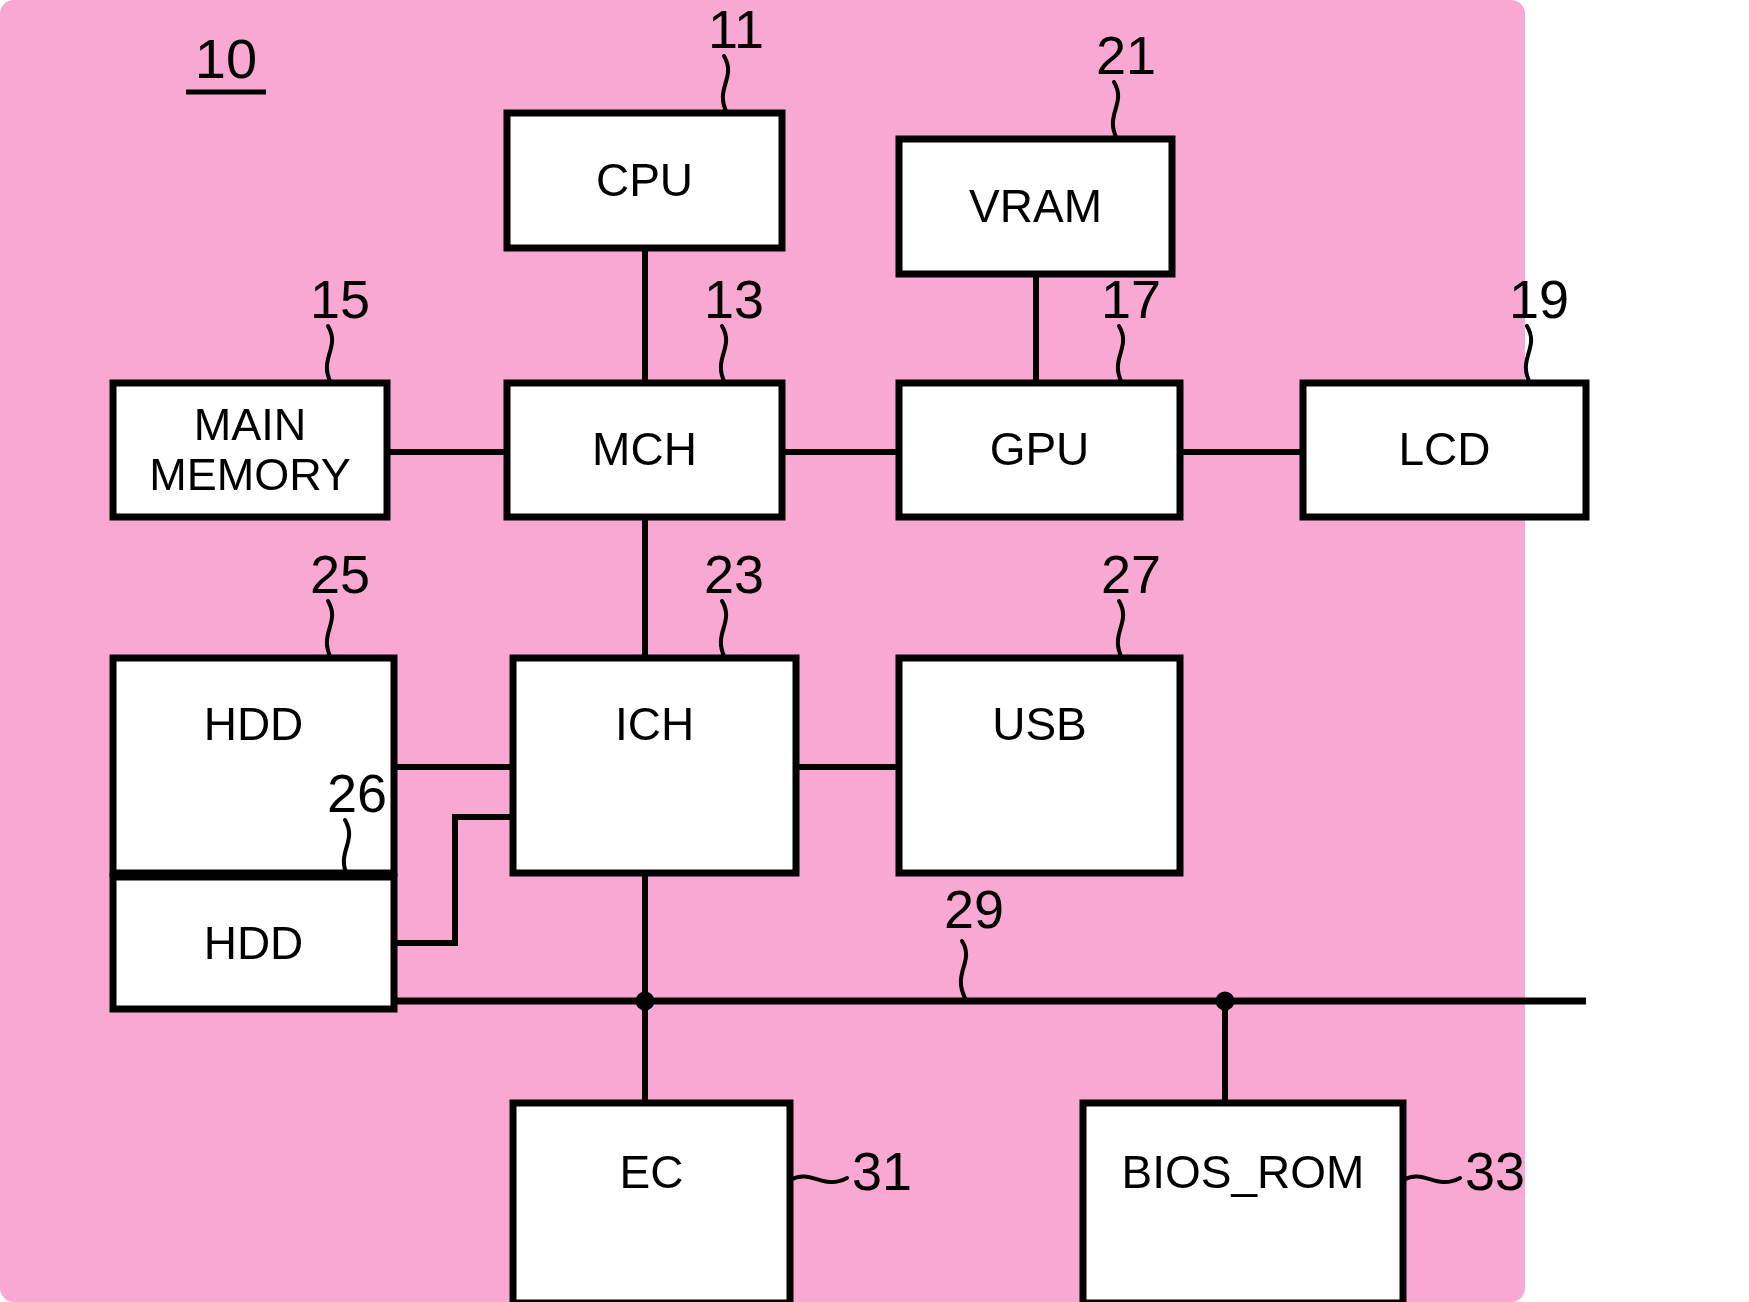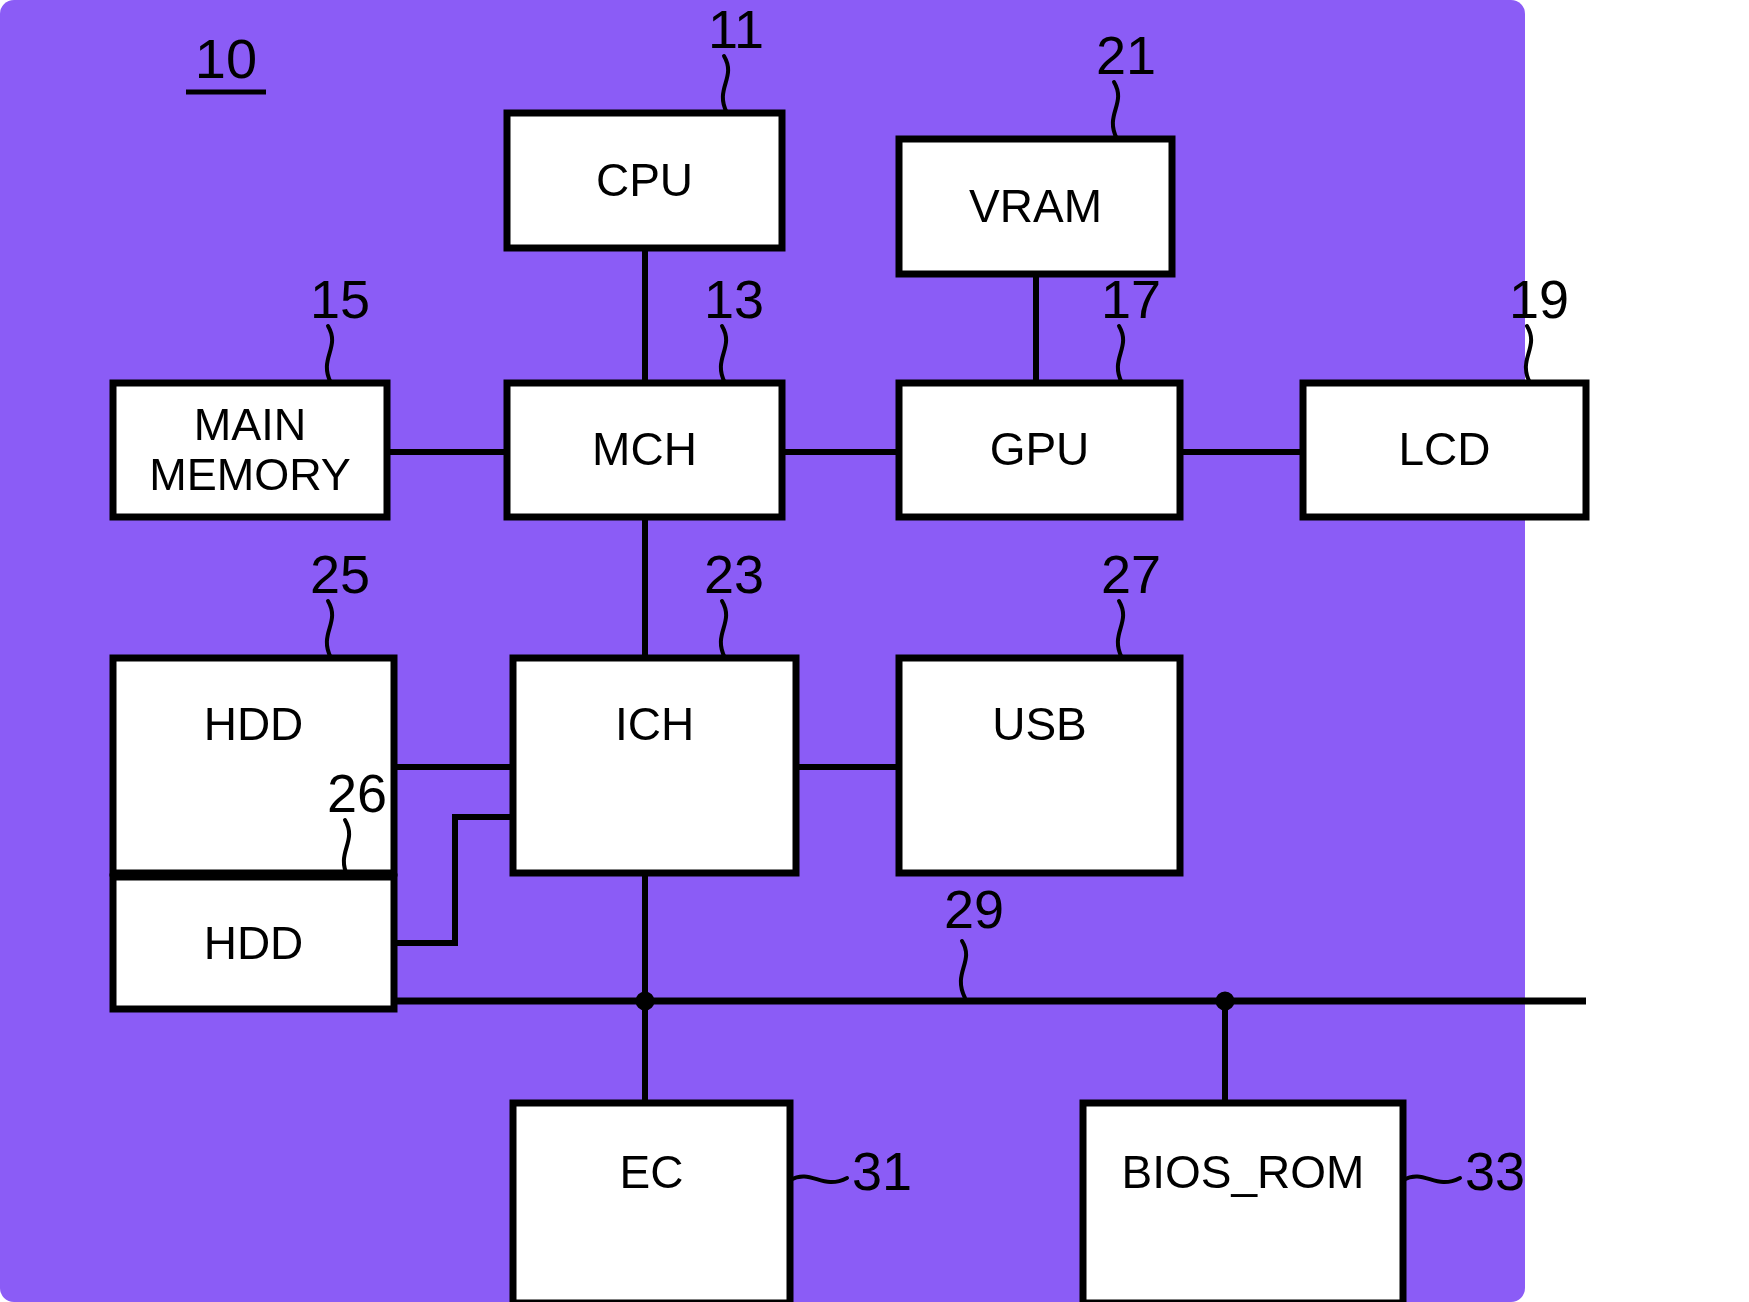--- a/index.html
+++ b/index.html
@@ -10,21 +10,21 @@
   body {
     width: 1749px;
     height: 1302px;
     overflow: hidden;
     font-family: "Liberation Sans", sans-serif;
   }
   #diagram-root {
     position: relative;
     width: 1525px;
     height: 1302px;
-    background: #8b5cf6;
+    background: #f9a8d4;
     border-radius: 14px;
   }
   svg.diagram {
     display: block;
     width: 1749px;
     height: 1302px;
   }
   .blk-rect {
     fill: #ffffff;
     stroke: #000000;

